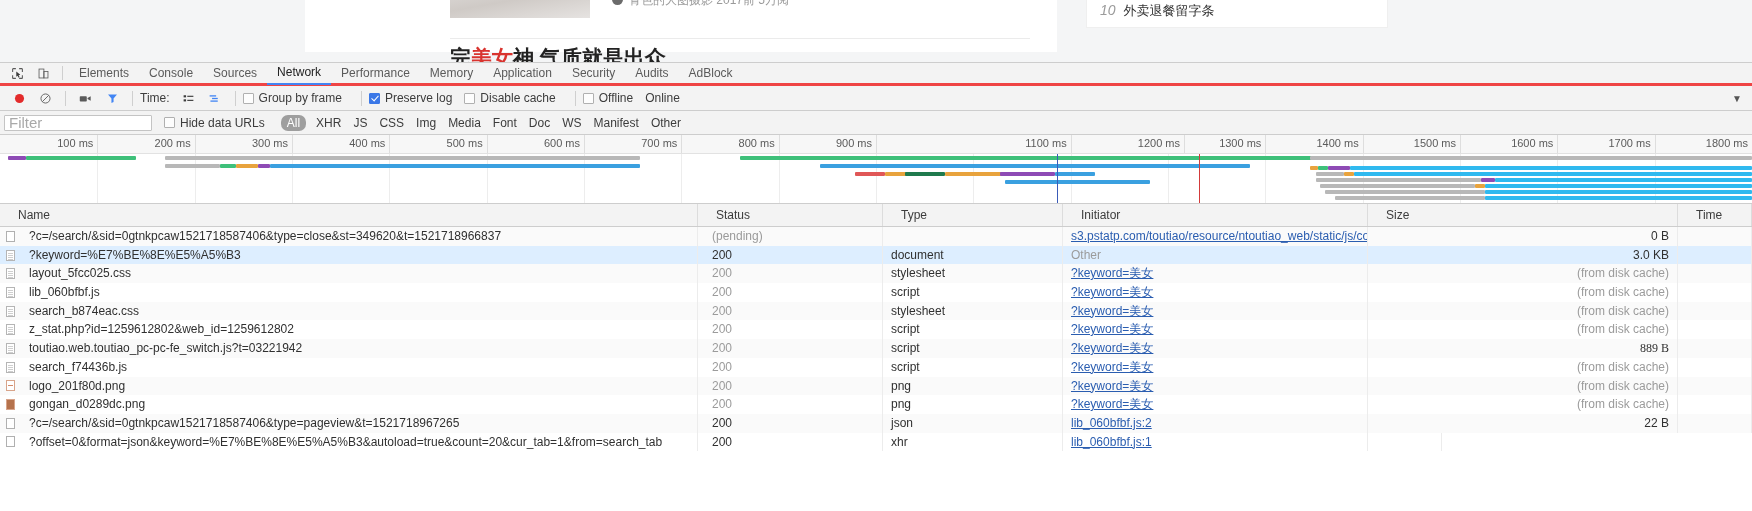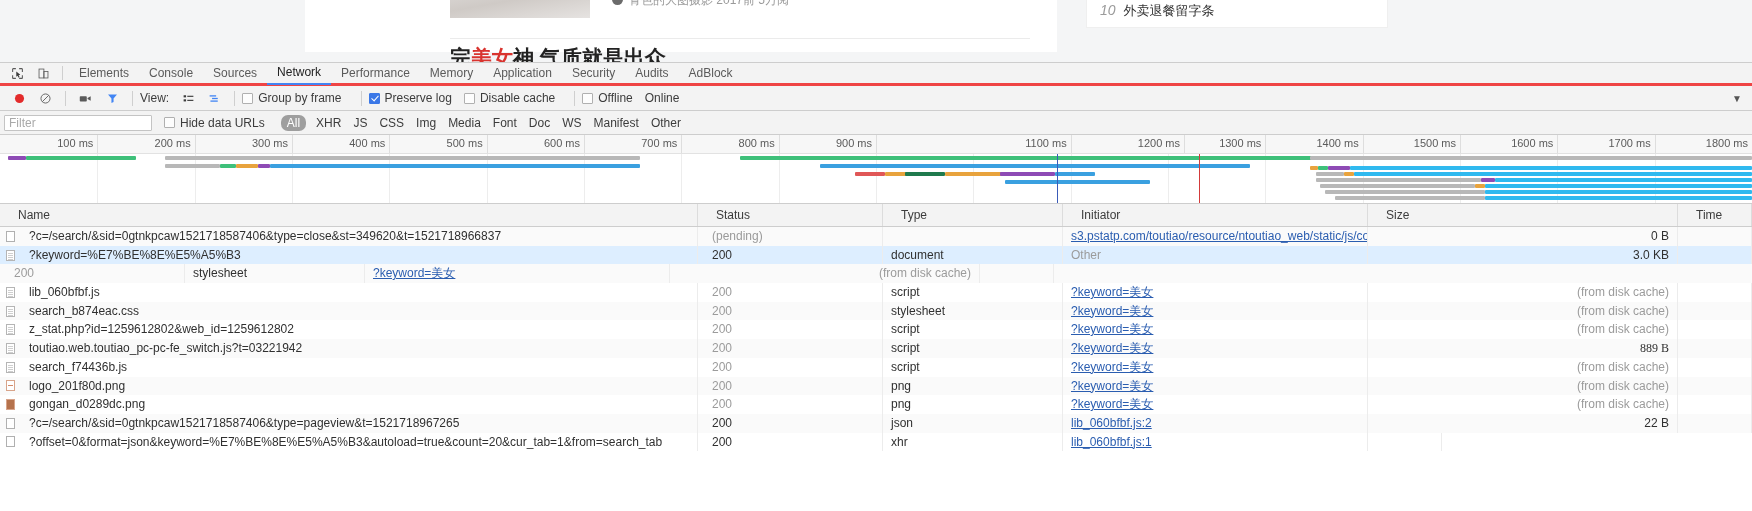--- a/index.html
+++ b/index.html
@@ -50,21 +50,21 @@
   .chk.on:after{content:"";position:absolute;left:3px;top:0px;width:3px;height:6px;
       border:solid #fff;border-width:0 1.6px 1.6px 0;transform:rotate(42deg);}
   .chkitem{display:flex;align-items:center;font-size:12px;color:#3c3c3c;margin-right:12px;
       white-space:nowrap;cursor:pointer;}
   .caret{margin-left:auto;margin-right:10px;color:#555;font-size:10px;cursor:pointer;}
 
   
   .filterbar{height:24px;display:flex;align-items:center;background:#f3f3f3;
       border-bottom:1px solid #cdcdcd;padding-left:4px;box-sizing:border-box;}
   .filterinput{width:148px;height:16px;border:1px solid #c4c4c4;background:#fff;box-sizing:border-box;
-      font-family:inherit;font-size:12px;color:#333;padding:0 4px;outline:none;border-radius:1px;}
+      font-family:inherit;font-size:15px;color:#333;padding:0 4px;outline:none;border-radius:1px;}
   .filterinput::placeholder{color:#a9a9a9;}
   .ftype{font-size:12px;color:#3c3c3c;margin:0 6px;cursor:pointer;white-space:nowrap;}
   .ftype.all{background:#9e9e9e;color:#fff;border-radius:7px;padding:1px 6px;margin:0 4px;}
 
   
   .overview{position:relative;height:68px;background:#fff;border-bottom:1px solid #cdcdcd;overflow:hidden;}
   .ov-ruler{position:relative;height:18px;background:#f7f7f7;border-bottom:1px solid #e2e2e2;}
   .tick{position:absolute;top:0;height:18px;border-right:1px solid #dedede;}
   .tick span{position:absolute;right:4px;top:2px;font-size:11px;color:#5a5a5a;white-space:nowrap;}
   .ov-bars{position:relative;height:49px;}
@@ -163,21 +163,21 @@
             <rect x="1" y="5" width="9" height="7" rx="1" fill="#5a5a5a"></rect>
             <path d="M11 7.5l4-2.5v6l-4-2.5z" fill="#5a5a5a"></path>
           </svg>
       </div>
       <div class="tool">
         <svg width="13" height="13" viewBox="0 0 16 16">
             <path d="M2.5 3h11l-4.2 5v4.3l-2.6 1.3V8z" fill="#4285f4"></path>
           </svg>
       </div>
       <div class="vsep"></div>
-      <span class="tlabel">View:</span>
+      <span class="tlabel">Time:</span>
       <div class="tool">
         <svg width="13" height="13" viewBox="0 0 16 16">
             <rect x="2" y="4" width="3" height="2.6" fill="#3c3c3c"></rect>
             <rect x="6.5" y="4.6" width="7.5" height="1.4" fill="#3c3c3c"></rect>
             <rect x="2" y="9" width="3" height="2.6" fill="#3c3c3c"></rect>
             <rect x="6.5" y="9.6" width="7.5" height="1.4" fill="#3c3c3c"></rect>
           </svg>
       </div>
       <div class="tool">
         <svg width="13" height="13" viewBox="0 0 16 16">
@@ -366,20 +366,24 @@
             <span class="fileicon lines"></span>
             <span>?keyword=%E7%BE%8E%E5%A5%B3</span>
           </div>
           <div class="td c-status" style="width: 185px;">200</div>
           <div class="td c-type" style="width: 180px;">document</div>
           <div class="td c-init" style="width: 305px;"><span class="muted">Other</span></div>
           <div class="td right" style="width: 310px;">3.0 KB</div>
           <div class="td right" style="width: 74px;"></div>
         </div>
         <div class="row odd">
+          <div class="td c-name" style="width: 698px;">
+            <span class="fileicon lines"></span>
+            <span>layout_5fcc025.css</span>
+          </div>
           <div class="td c-status muted" style="width: 185px;">200</div>
           <div class="td c-type" style="width: 180px;">stylesheet</div>
           <div class="td c-init" style="width: 305px;"><span class="link">?keyword=美女</span></div>
           <div class="td right muted" style="width: 310px;">(from disk cache)</div>
           <div class="td right" style="width: 74px;"></div>
         </div>
         <div class="row even">
           <div class="td c-name" style="width: 698px;">
             <span class="fileicon lines"></span>
             <span>lib_060bfbf.js</span>

